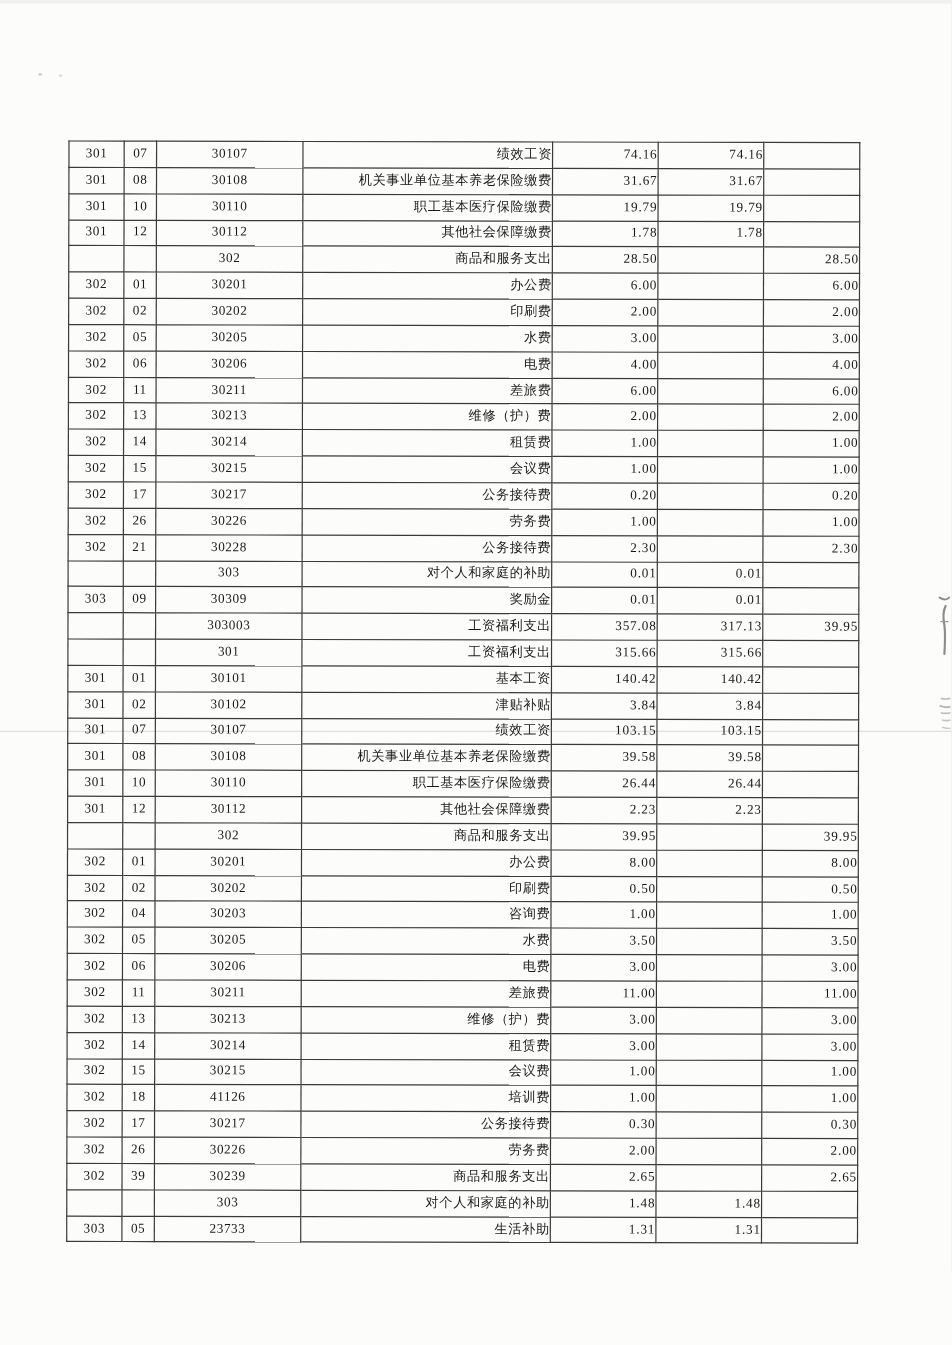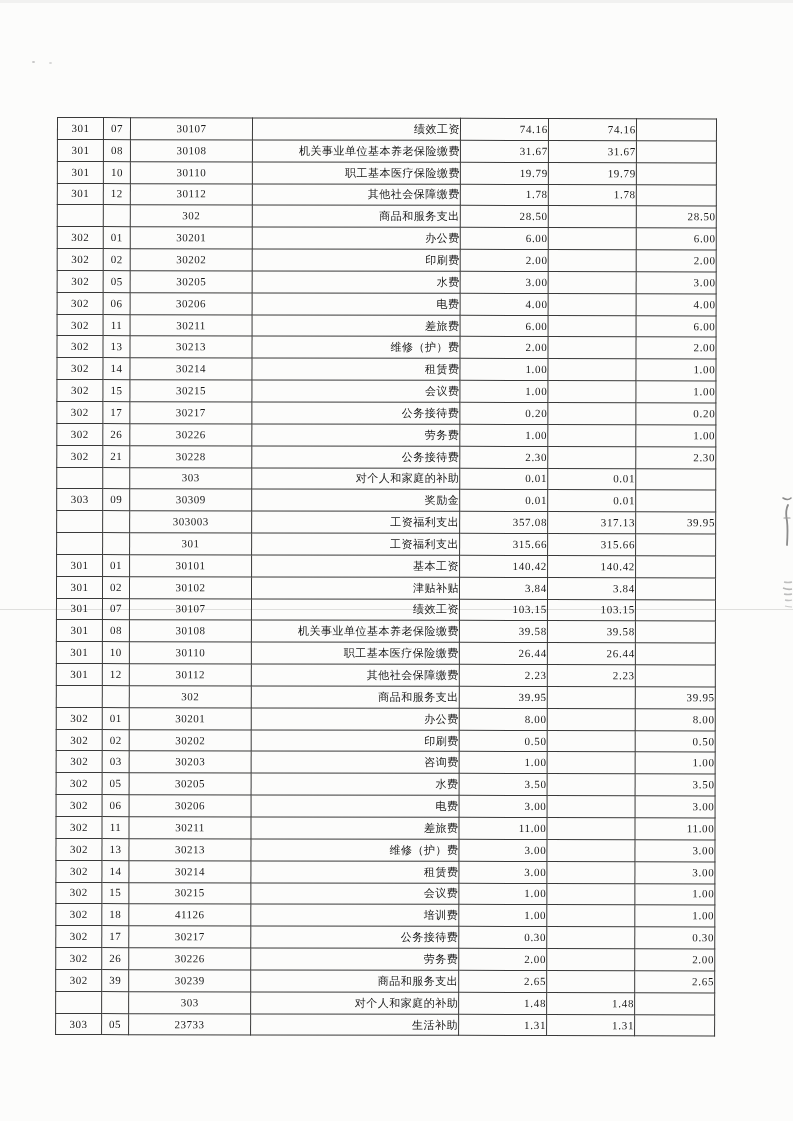--- a/index.html
+++ b/index.html
@@ -385,21 +385,21 @@
     <td class="code">02</td>
     <td class="code">30202</td>
     <td class="name">印刷费</td>
     <td class="v v1">0.50</td>
     <td class="v v2"></td>
     <td class="v v3">0.50</td>
   </tr>
 
   <tr>
     <td class="code">302</td>
-    <td class="code">03</td>
+    <td class="code">04</td>
     <td class="code">30203</td>
     <td class="name">咨询费</td>
     <td class="v v1">1.00</td>
     <td class="v v2"></td>
     <td class="v v3">1.00</td>
   </tr>
 
   <tr>
     <td class="code">302</td>
     <td class="code">05</td>

